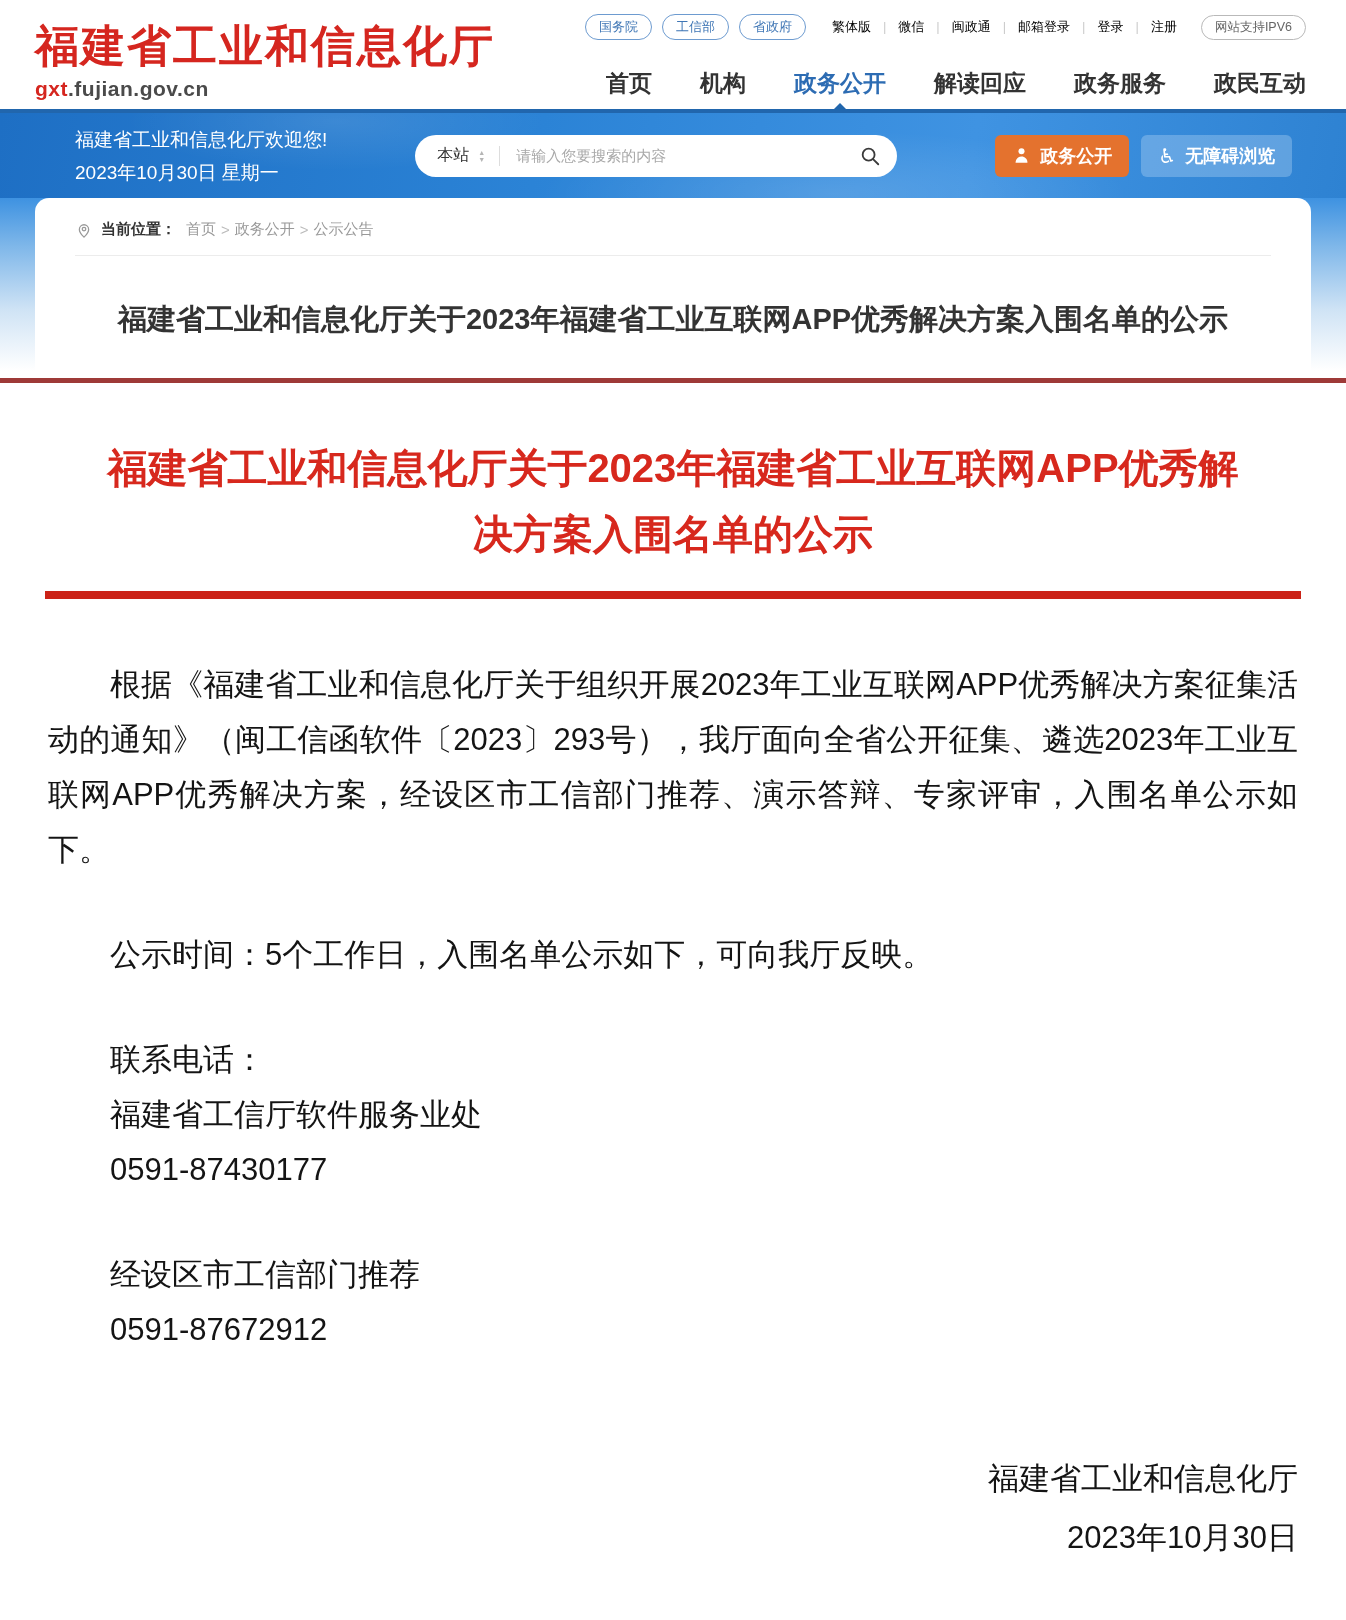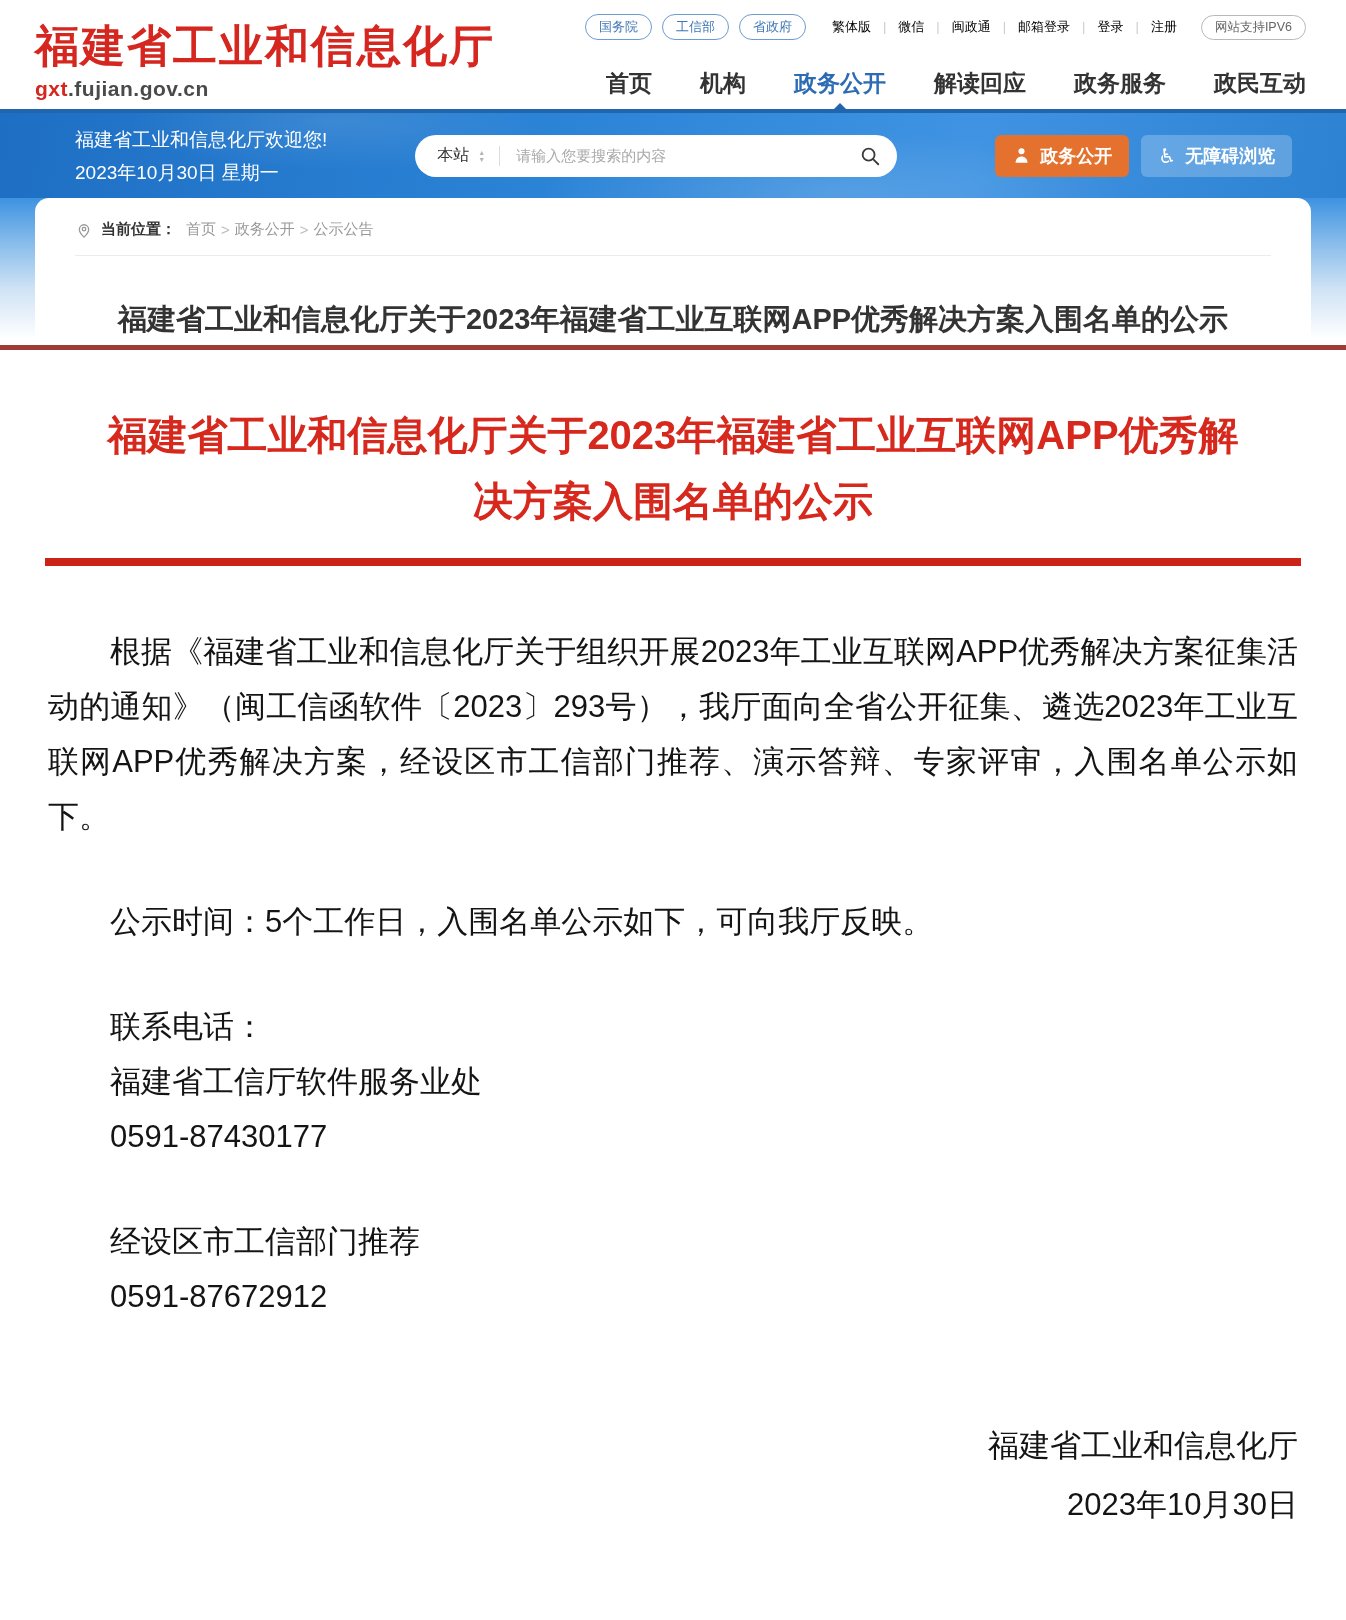--- a/index.html
+++ b/index.html
@@ -45,21 +45,21 @@
   .search-input::placeholder{color:#a9a9a9;}
   .search-icon-btn{flex:none;display:flex;align-items:center;margin-left:10px;}
   .banner-btn{height:42px;border-radius:6px;display:flex;align-items:center;gap:9px;color:#fff;font-size:18px;
     font-weight:600;padding:0 17px;white-space:nowrap;flex:none;}
   .banner-btn.elder{background:#e4722e;margin-left:98px;}
   .banner-btn.access{background:rgba(225,242,255,.27);margin-left:12px;}
   .wc-glyph{font-size:20px;line-height:20px;}
 
   
   .hero{padding:0 35px;background:linear-gradient(180deg,#3e92e1 0%,#7db6e9 26%,#cfe3f5 62%,#ffffff 96%);}
-  .card{background:#fff;border-radius:14px 14px 0 0;height:147px;box-sizing:border-box;padding:22px 40px 0;}
+  .card{background:#fff;border-radius:14px 14px 0 0;height:180px;box-sizing:border-box;padding:22px 40px 0;}
   .breadcrumb{display:flex;align-items:center;font-size:15px;color:#999;}
   .bc-icon{display:flex;align-items:center;margin-right:8px;}
   .bc-label{color:#333;font-weight:700;margin-right:10px;}
   .breadcrumb a{color:#999;}
   .breadcrumb .gt{color:#bbb;margin:0 5px;}
   .card-divider{border:none;border-top:1px solid #ececec;margin:16px 0 0;}
   .page-title{margin:44px auto 0;font-size:29px;font-weight:700;color:#333;text-align:center;line-height:38px;}
 
   .red-rule{height:5px;background:#9e3a38;}
 

